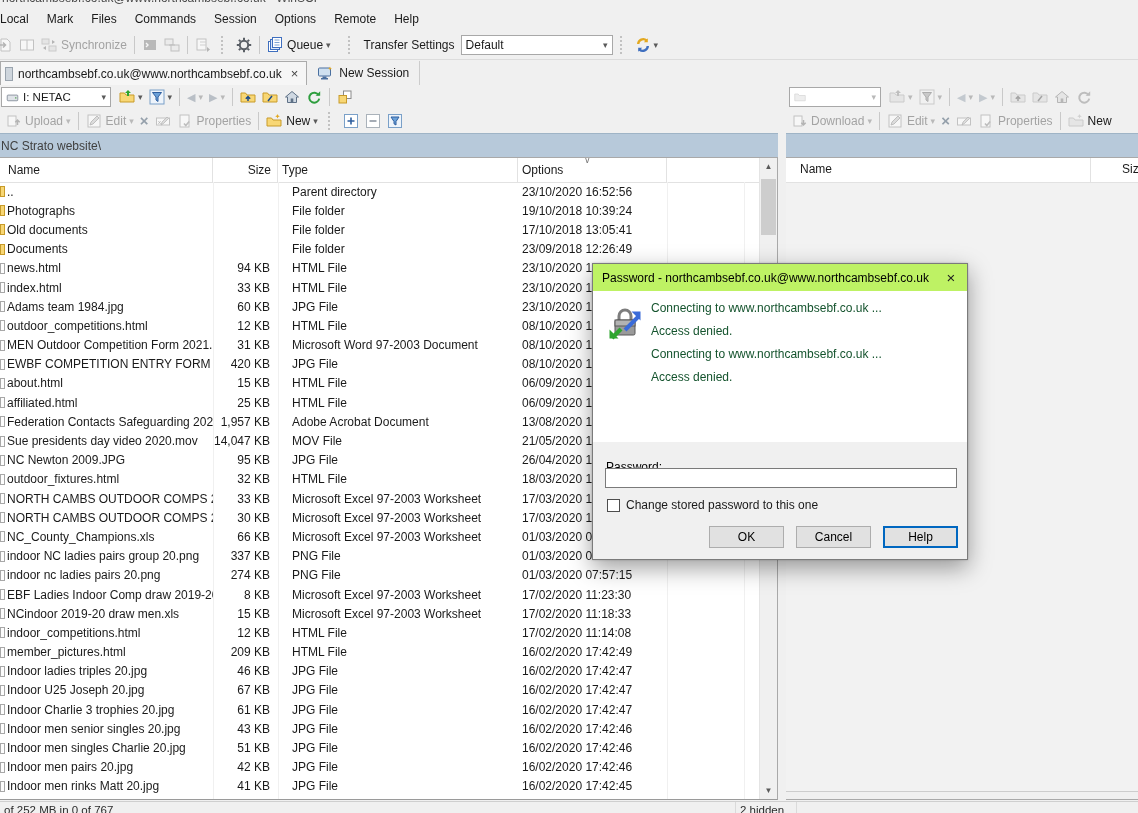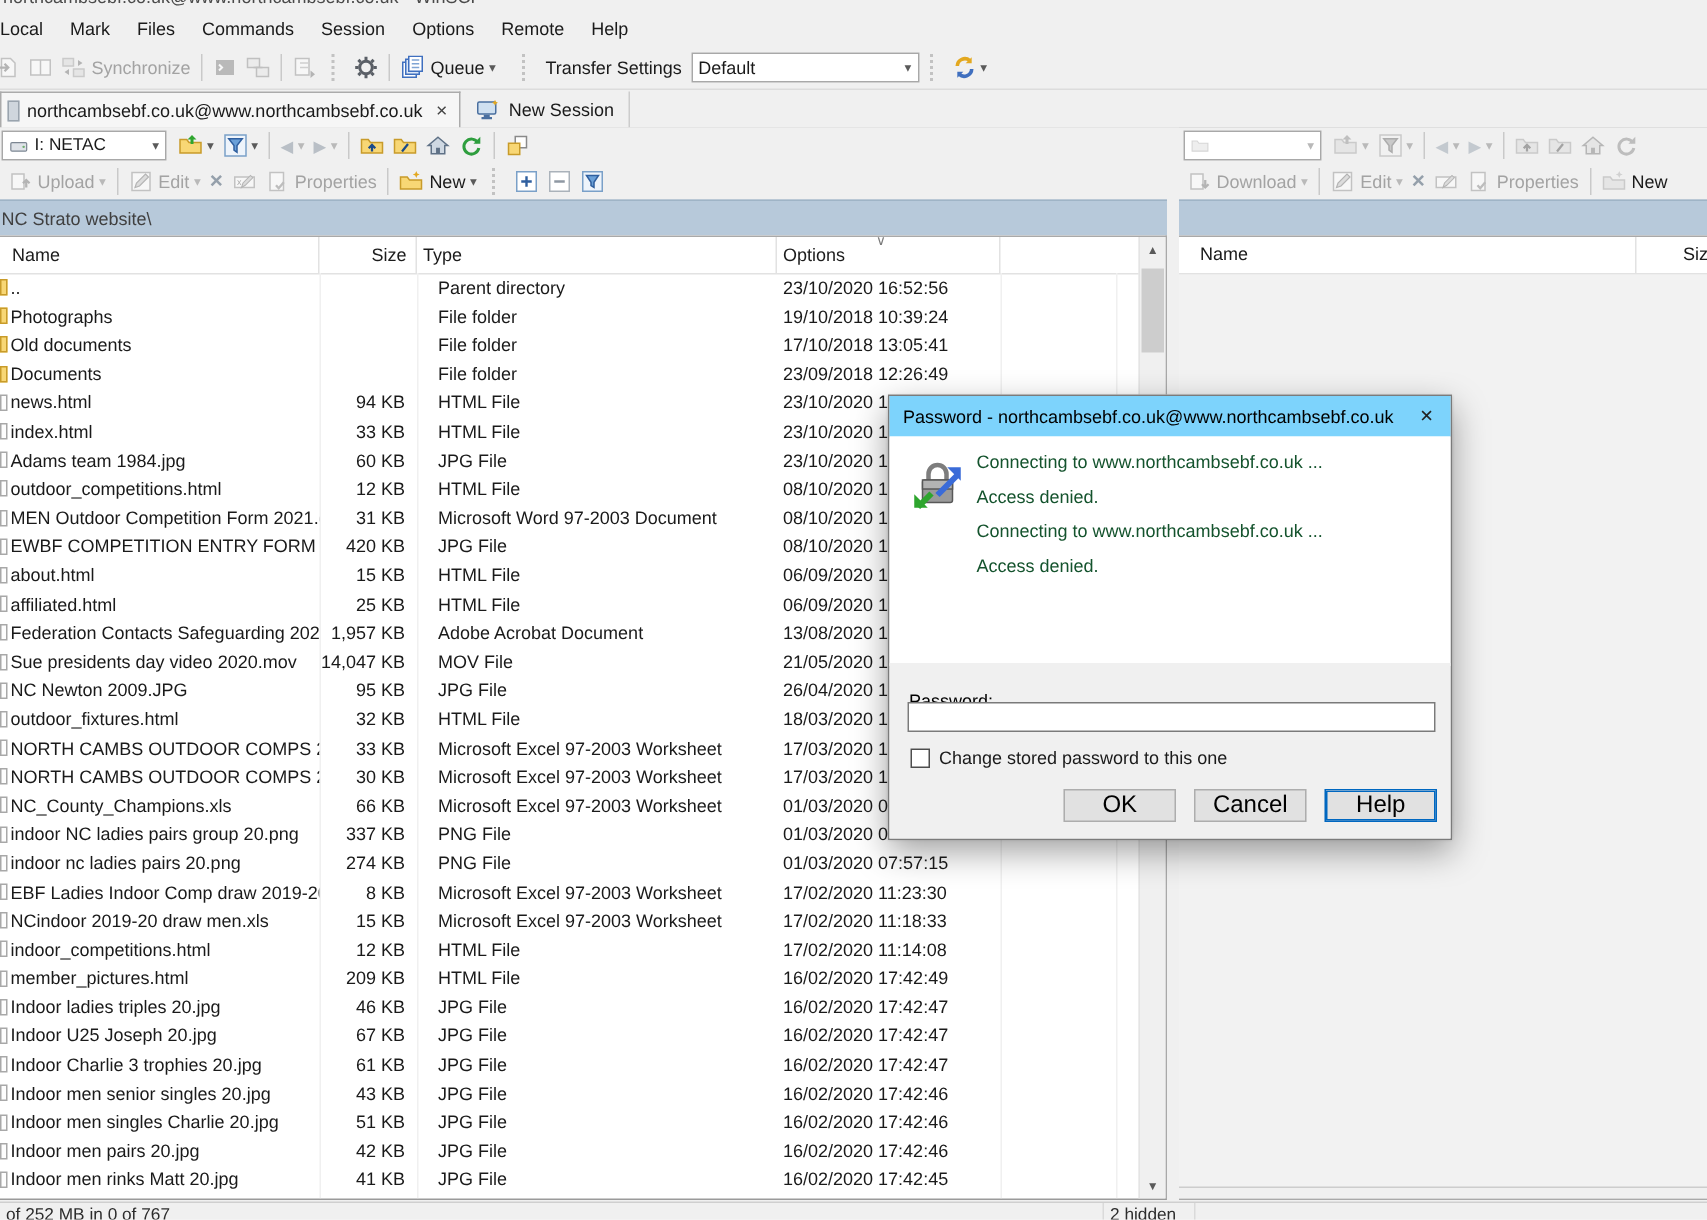--- a/index.html
+++ b/index.html
@@ -85,37 +85,37 @@
 
   
   .statusbar{position:absolute;left:0;top:801px;width:1138px;height:12px;background:#f0f0f0;border-top:1px solid #cfcfcf;display:flex;overflow:hidden;}
   .scell{padding:2px 12px 0 4px;border-right:1px solid #dadada;white-space:nowrap;color:#2c2c2c;font-size:11.5px;}
   .scell.first{width:736px;box-sizing:border-box;}
 
   
   .dialog{position:absolute;left:592px;top:263px;width:376px;height:297px;background:#fff;
           border:1px solid #7b7b7b;box-sizing:border-box;z-index:50;
           box-shadow:0 8px 22px rgba(0,0,0,.38), 0 0 2px rgba(0,0,0,.2);}
-  .dlg-title{height:27px;display:flex;align-items:center;padding-left:9px;background:#7dd3fc;}
+  .dlg-title{height:27px;display:flex;align-items:center;padding-left:9px;background:#bef264;}
   .dlg-title .t{flex:1;color:#000;}
   .dlg-close{width:32px;height:26px;display:flex;align-items:center;justify-content:center;font-size:15px;color:#222;}
   .dlg-top{position:relative;height:153px;background:#fff;}
   .dlg-ic{position:absolute;left:12px;top:12px;}
   .dlg-msgs{position:absolute;left:58px;top:6px;right:8px;}
   .dlg-msg{line-height:23px;white-space:nowrap;color:#14532d;}
   .dlg-bottom{position:absolute;left:0;right:0;bottom:0;height:117px;background:#f0f0f0;box-sizing:border-box;}
   .pw-label{position:absolute;left:13px;top:6px;color:#000;margin-top:12px;}
   .pw-label::first-letter{text-decoration:underline;}
   .pw-input{position:absolute;left:12px;top:26px;width:352px;height:20px;box-sizing:border-box;
             border:1px solid #7a7a7a;background:#fff;font:inherit;padding:0 4px;}
   .chk-row{position:absolute;left:14px;top:56px;display:flex;align-items:center;}
   .chk-box{width:13px;height:13px;background:#fff;border:1px solid #4d4d4d;box-sizing:border-box;margin-right:6px;}
   .dlg-btns{position:absolute;left:0;right:0;top:84px;display:flex;justify-content:flex-end;padding-right:9px;gap:12px;}
   .btn{width:75px;height:22px;background:#e1e1e1;border:1px solid #adadad;box-sizing:border-box;
-       display:flex;align-items:center;justify-content:center;font-size:16px;color:#000;}
+       display:flex;align-items:center;justify-content:center;font-size:12px;color:#000;}
   .btn.focus{border:1px solid #0067c0;box-shadow:inset 0 0 0 1px #0067c0;}
 </style>
 </head>
 <body>
 
 <div id="app">
 
   <div class="title-sliver">
     <span>northcambsebf.co.uk@www.northcambsebf.co.uk - WinSCP</span>
   </div>

